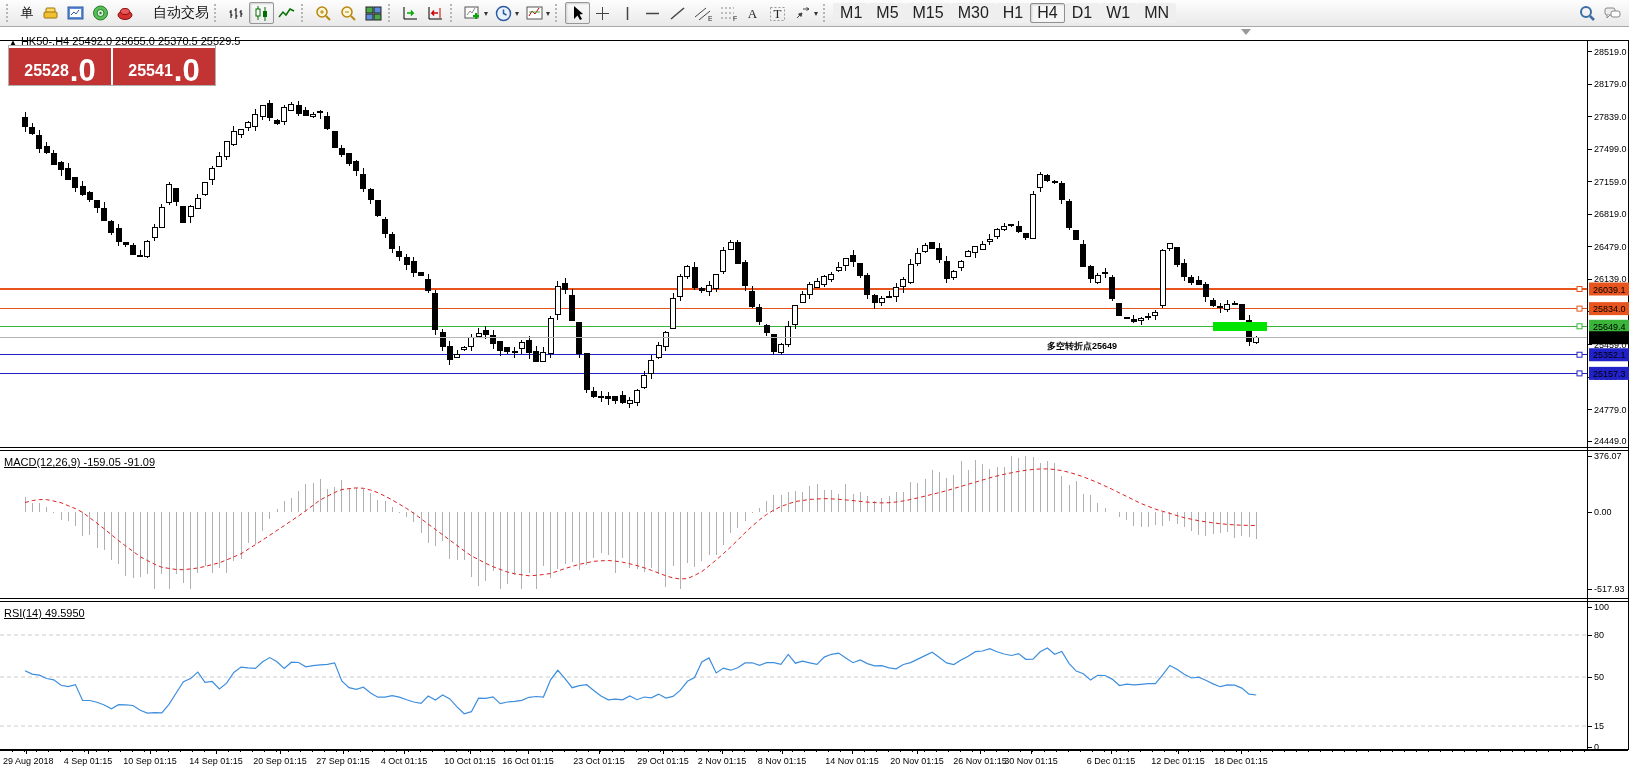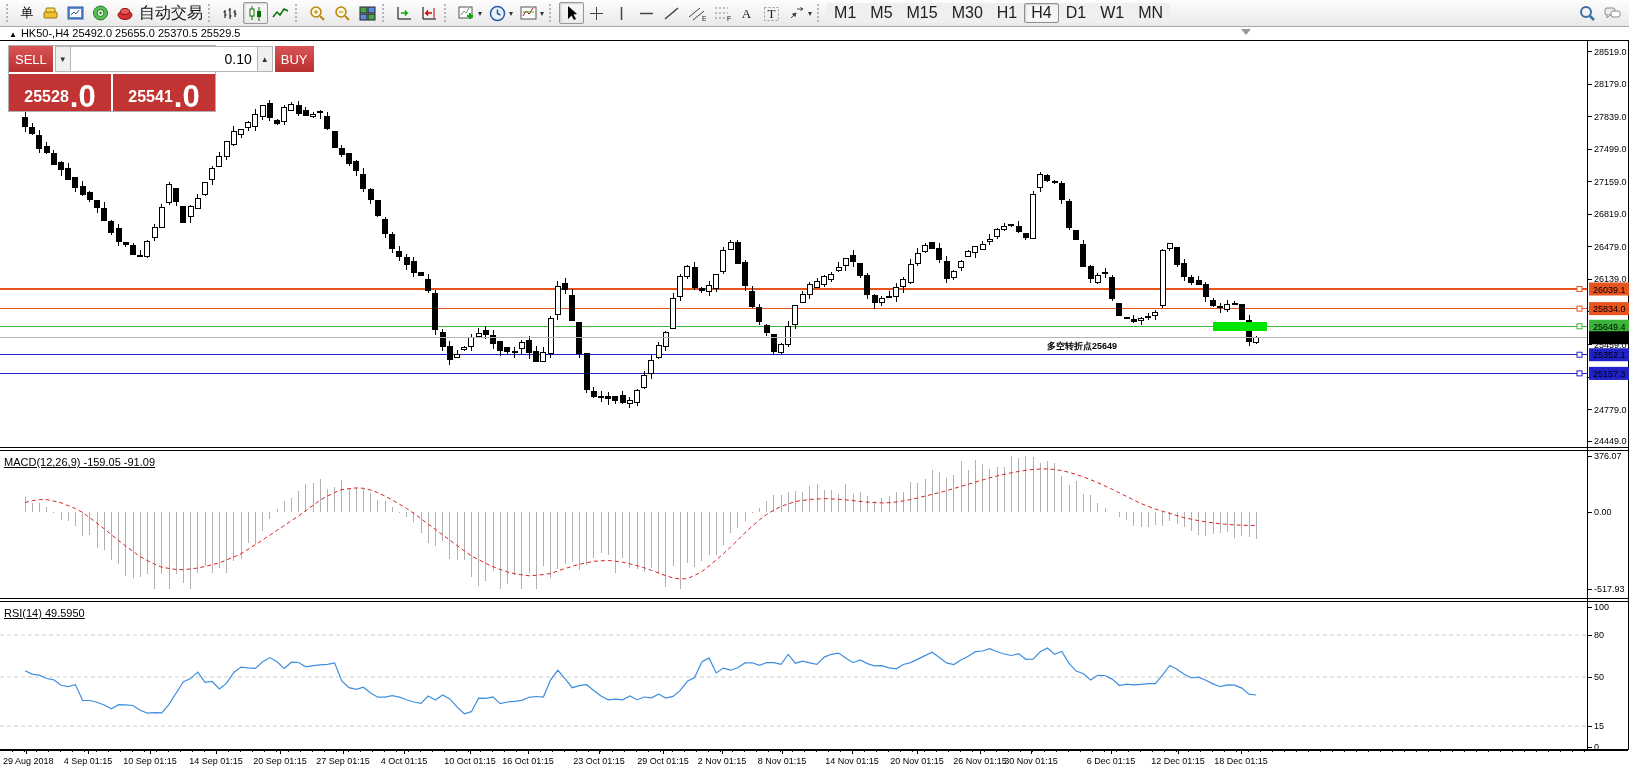--- a/index.html
+++ b/index.html
@@ -6,33 +6,33 @@
   body{width:1629px;height:768px;overflow:hidden;background:#fff;
        font-family:"Liberation Sans",sans-serif;position:relative;}
   
   #toolbar{height:27px;background:linear-gradient(#fdfdfd,#e9e9e9);
            border-bottom:1px solid #a8a8a8;display:flex;align-items:center;
            padding:0 4px;box-sizing:border-box;white-space:nowrap;}
   .tb-handle{width:5px;height:18px;border-left:2px dotted #b6b6b6;margin:0 3px 0 2px;}
   .tb-item{height:22px;min-width:22px;display:inline-flex;align-items:center;justify-content:center;
            border:1px solid transparent;border-radius:2px;padding:0 2px;background:transparent;cursor:default;}
   .tb-item.active{background:#f6f6f6;border-color:#979797;box-shadow:inset 1px 1px 2px #cfcfcf;}
-  .tb-label{font-size:16px;color:#111;margin-left:4px;}
+  .tb-label{font-size:14px;color:#111;margin-left:18px;}
   .tb-text{font-size:13px;color:#111;}
   .dd{font-size:8px;color:#333;margin-left:2px;}
   .tf-btn{font-size:16px;color:#222;height:20px;padding:0 6px;display:inline-flex;align-items:center;
           border:1px solid transparent;border-radius:2px;}
   .tf-btn.active{background:#f6f6f6;border-color:#8f8f8f;box-shadow:inset 1px 1px 2px #d0d0d0;}
   .toolbar-spacer{flex:1;}
   .tb-icon svg{display:block;}
   
   #chart-region{position:absolute;left:0;top:27px;width:1629px;height:741px;background:#fff;}
   #chart-svg{position:absolute;left:0;top:0;z-index:1;}
   #chart-svg text{font-family:"Liberation Sans",sans-serif;font-size:9px;fill:#000;}
-  .symbol-line{position:absolute;left:9px;top:0;font-size:11px;color:#000;z-index:3;}
+  .symbol-line{position:absolute;left:9px;top:8px;font-size:11px;color:#000;z-index:3;}
   .symbol-line .tri{font-size:8px;margin-right:4px;}
   .pane-label{position:absolute;left:4px;font-size:11px;color:#000;z-index:3;text-decoration:underline;}
   #macd-label{top:429px;}
   #rsi-label{top:580px;}
   
   .trade-panel{position:absolute;left:8px;top:18px;width:206px;background:#fff;
                border:1px solid #b0b0b0;z-index:5;}
   .tp-top{display:flex;height:26px;}
   .tp-sell,.tp-buy{width:52px;background:linear-gradient(#d85555,#bb2f2f);color:#fff;
                    font-size:13px;border:none;font-family:"Liberation Sans",sans-serif;}
@@ -1104,29 +1104,20 @@
           <line x1="1241" y1="723" x2="1241" y2="727" stroke="#000" shape-rendering="crispEdges"></line>
           <text x="1241" y="737" font-size="10" text-anchor="middle">18 Dec 01:15</text>
         </g>
       </g>
     </svg>
 
   <div class="pane-label" id="macd-label">MACD(12,26,9) -159.05 -91.09</div>
   <div class="pane-label" id="rsi-label">RSI(14) 49.5950</div>
 
   <div class="trade-panel">
-    <div class="tp-top">
-      <button class="tp-sell">SELL</button>
-      <div class="tp-vol">
-        <button class="tp-vol-down">▼</button>
-        <input class="tp-vol-input" value="0.10" style="">
-        <button class="tp-vol-up">▲</button>
-      </div>
-      <button class="tp-buy">BUY</button>
-    </div>
     <div class="tp-bottom">
       <div class="tp-price">
         <span class="tp-int">25528</span>
           <span class="tp-big">.0</span>
       </div>
       <div class="tp-price">
         <span class="tp-int">25541</span>
           <span class="tp-big">.0</span>
       </div>
     </div>

